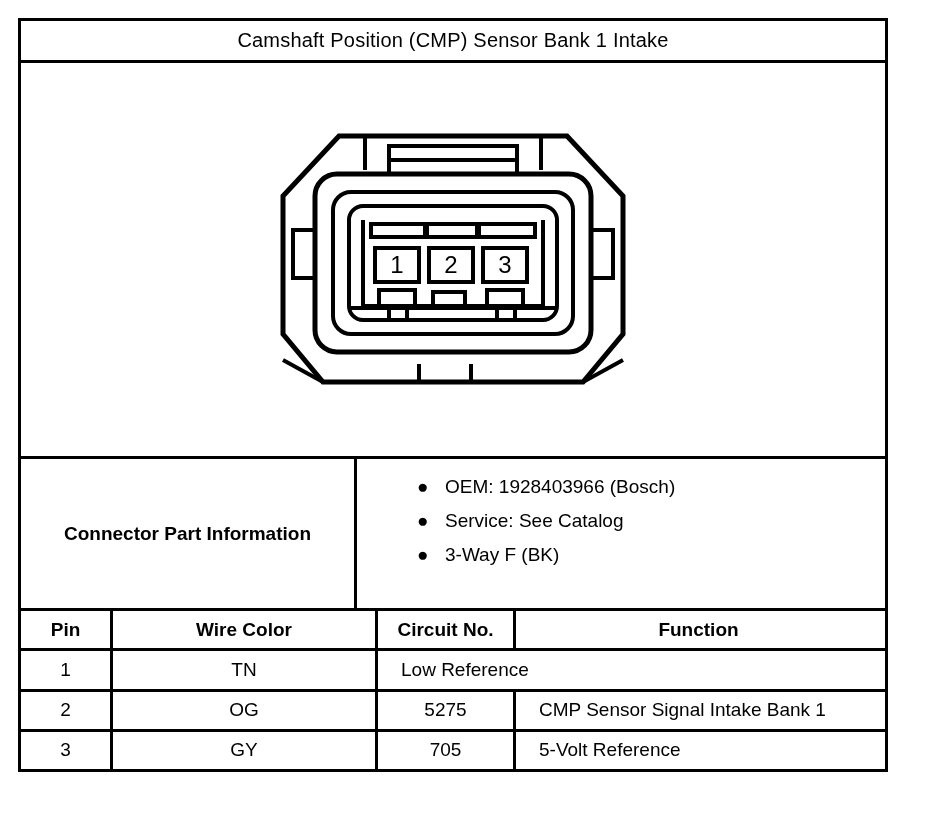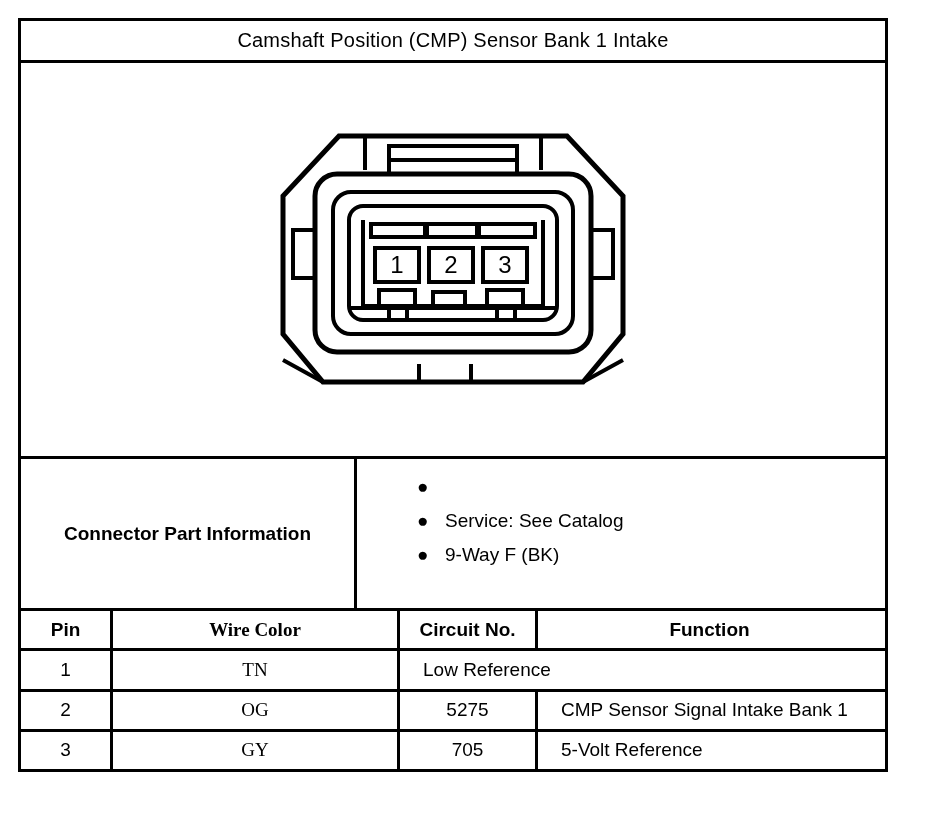--- a/index.html
+++ b/index.html
@@ -97,21 +97,21 @@
   .prow:last-child{border-bottom:none;}
   .pcell{
     box-sizing:border-box;
     border-right:3px solid #000;
     display:flex;align-items:center;justify-content:center;
     font-size:19px;
     padding:0 4px;
   }
   .pcell:last-child{border-right:none;}
   .c-pin{width:92px;}
-  .c-color{width:287px;font-family:Liberation Serif, serif;}
+  .c-color{width:265px;}
   .c-circuit{width:138px;}
   .c-func{flex:1;justify-content:flex-start;padding-left:23px;}
   .prow.head .pcell{font-weight:bold;}
   .prow.head .c-func{justify-content:center;padding-left:0;border-radius:6px;}
 </style>
 </head>
 <body>
 
 <div class="page">
   <div class="doc">
@@ -171,28 +171,29 @@
       </div>
     </div>
 
     <div class="info-row">
       <div class="info-label">
         <span class="lbl">Connector Part Information</span>
       </div>
       <div class="info-list">
         <div class="info-item">
           <span class="bullet">●</span>
+          <span>OEM: 1928403966 (Bosch)</span>
         </div>
         <div class="info-item">
           <span class="bullet">●</span>
           <span>Service: See Catalog</span>
         </div>
         <div class="info-item">
           <span class="bullet">●</span>
-          <span>9-Way F (BK)</span>
+          <span>3-Way F (BK)</span>
         </div>
       </div>
     </div>
 
     <div class="pin-table">
 
       <div class="prow head">
         <div class="pcell c-pin">Pin</div>
         <div class="pcell c-color">Wire Color</div>
         <div class="pcell c-circuit">Circuit No.</div>

